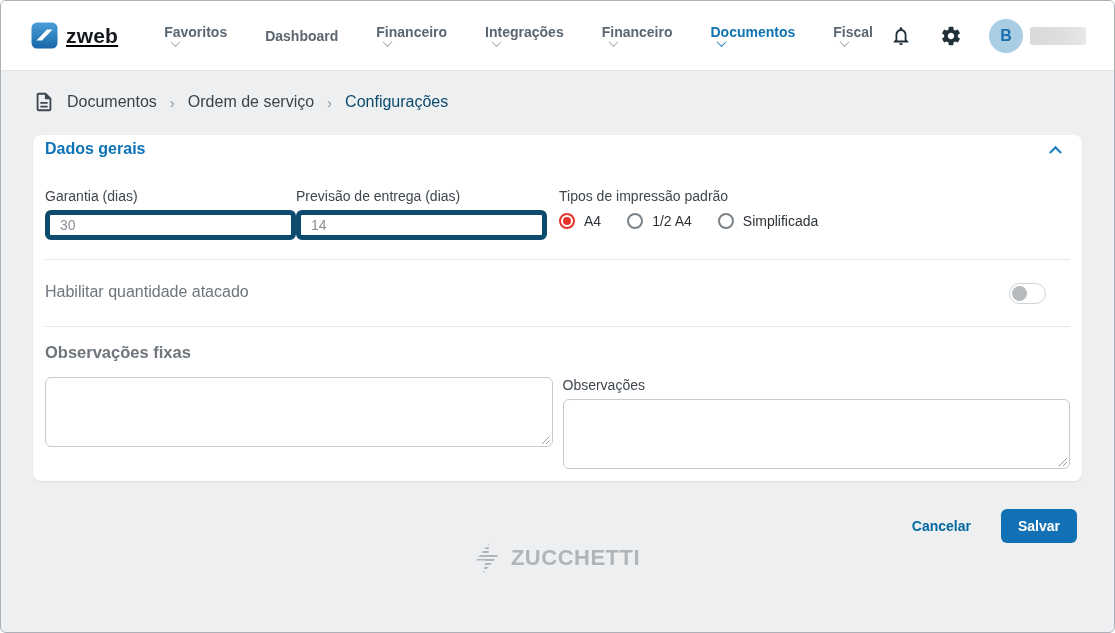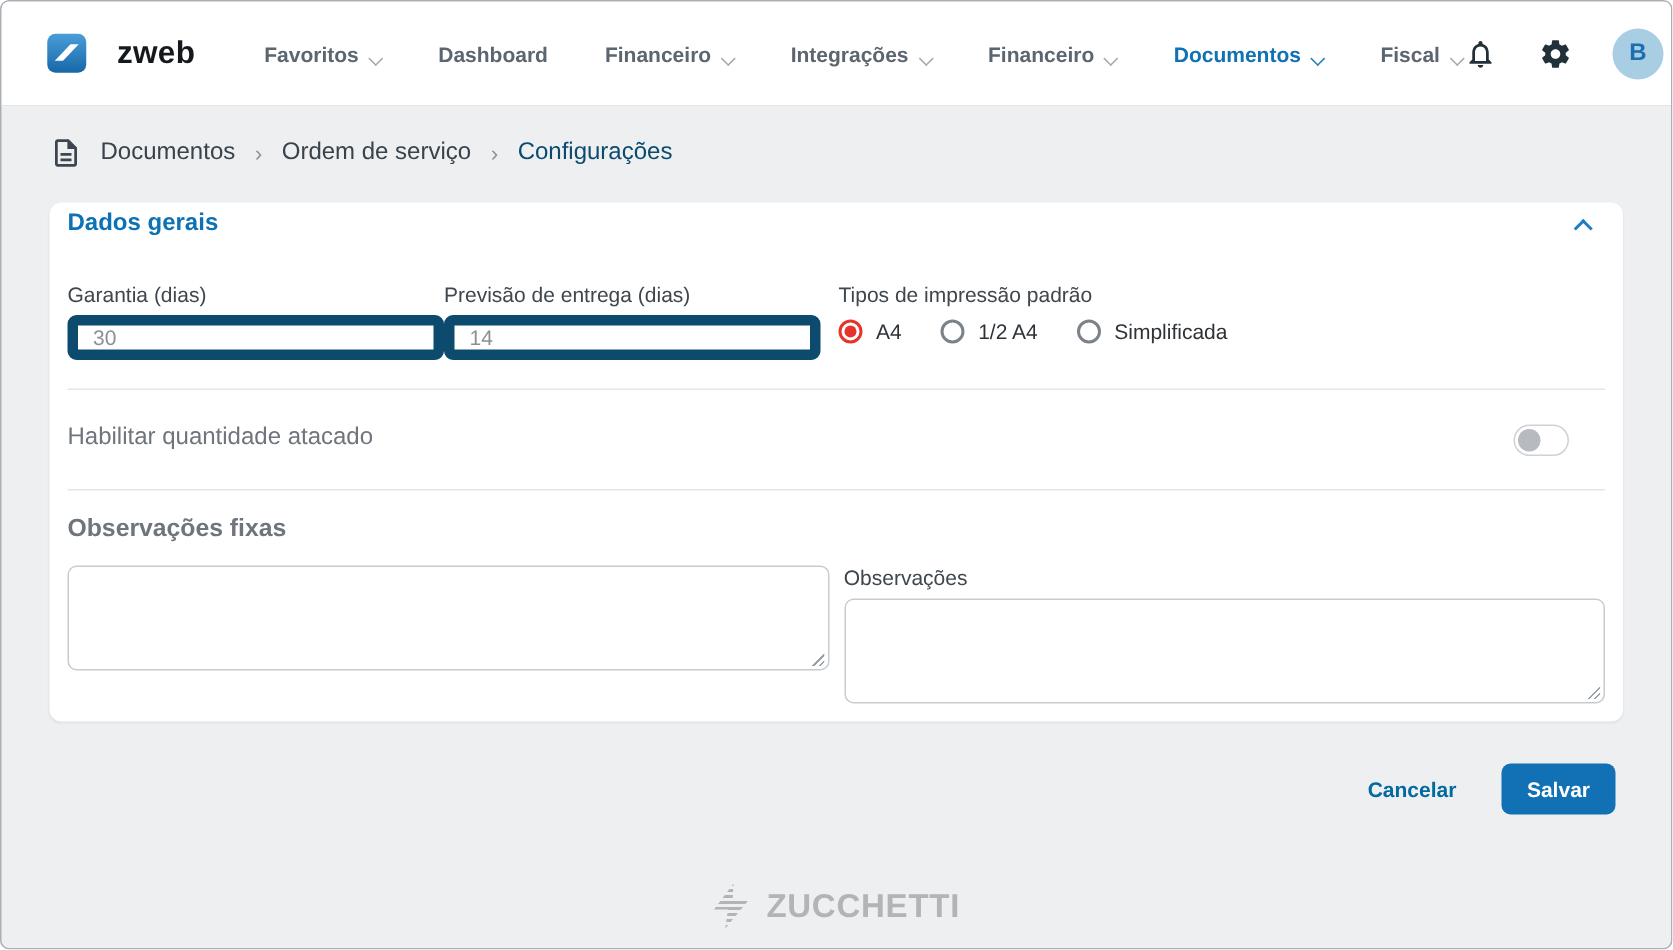--- a/index.html
+++ b/index.html
@@ -12,28 +12,28 @@
     background: #edeff1; overflow: hidden; position: relative;
   }
 
   
   .topbar {
     height: 70px; background: #fff;
     border-bottom: 1px solid #e3e5e8;
     display: flex; align-items: center;
     padding: 0 28px 0 30px;
   }
-  .logo { display: flex; align-items: center; gap: 20px; cursor: pointer; }
+  .logo { display: flex; align-items: center; gap: 8px; cursor: pointer; text-decoration: underline; }
   .logo-text { font-size: 21px; font-weight: 700; color: #15191d; letter-spacing: .2px; }
 
   .nav { display: flex; align-items: center; gap: 38px; margin-left: 46px; }
   .nav-item {
-    display: flex; align-items: flex-end;
+    display: flex; align-items: flex-start;
     font-size: 14px; font-weight: 600; color: #5b6670;
-    text-decoration: none; cursor: pointer; white-space: nowrap;
+    text-decoration: none; cursor: pointer; white-space: nowrap; flex-direction: column;
   }
   .nav-item.active { color: #0e72b5; }
   .caret {
     display: inline-block; width: 7px; height: 7px;
     border-right: 1.6px solid currentColor; border-bottom: 1.6px solid currentColor;
     transform: rotate(45deg) translate(-1px,-1px);
     margin-left: 8px; opacity: .55;
   }
   .nav-item.active .caret { opacity: .9; }
 
@@ -72,21 +72,21 @@
   .collapse-chevron {
     width: 9px; height: 9px; margin-right: 10px; cursor: pointer;
     border-left: 2px solid #1b7ec2; border-top: 2px solid #1b7ec2;
     transform: rotate(45deg) translate(2px,2px);
   }
 
   .form-row { display: grid; grid-template-columns: 251px 251px auto; column-gap: 0; }
   .field-label { font-size: 14px; color: #3f464d; margin-bottom: 6px; display: block; }
   .text-input {
     width: 100%; height: 30px;
-    border: 7px solid #0c4a6e; border-radius: 6px;
+    border: 5px solid #0c4a6e; border-radius: 6px;
     padding: 0 10px; font-size: 14px; color: #8a9096;
     font-family: "Liberation Sans", sans-serif;
     background: #fff; outline: none;
   }
   .print-col { margin-left: 12px; }
   .radio-group { display: flex; align-items: center; gap: 26px; margin-top: 9px; }
   .radio-option { display: flex; align-items: center; gap: 9px; cursor: pointer; }
   .radio {
     width: 16px; height: 16px; border-radius: 50%;
     border: 2px solid #7b8288; position: relative; background:#fff; flex: none;
@@ -145,21 +145,20 @@
     background: #1271b5; color: #fff;
     font-size: 14px; font-weight: 700;
     border: none; border-radius: 6px;
     padding: 9px 17px; cursor: pointer;
     font-family: "Liberation Sans", sans-serif;
   }
 
   
   .footer-brand {
     display: flex; align-items: center; justify-content: center; gap: 10px;
-    margin-top: 46px;
   }
   .zucchetti-mark {
     width: 26px; height: 30px;
     background: repeating-linear-gradient(180deg, #b2b5b8 0 2px, transparent 2px 4px);
     clip-path: polygon(54% 0%, 4% 58%, 40% 58%, 33% 100%, 92% 38%, 52% 38%);
   }
   .brand-text {
     font-size: 22px; font-weight: 700; color: #b2b5b8; letter-spacing: .5px;
   }
 </style>

